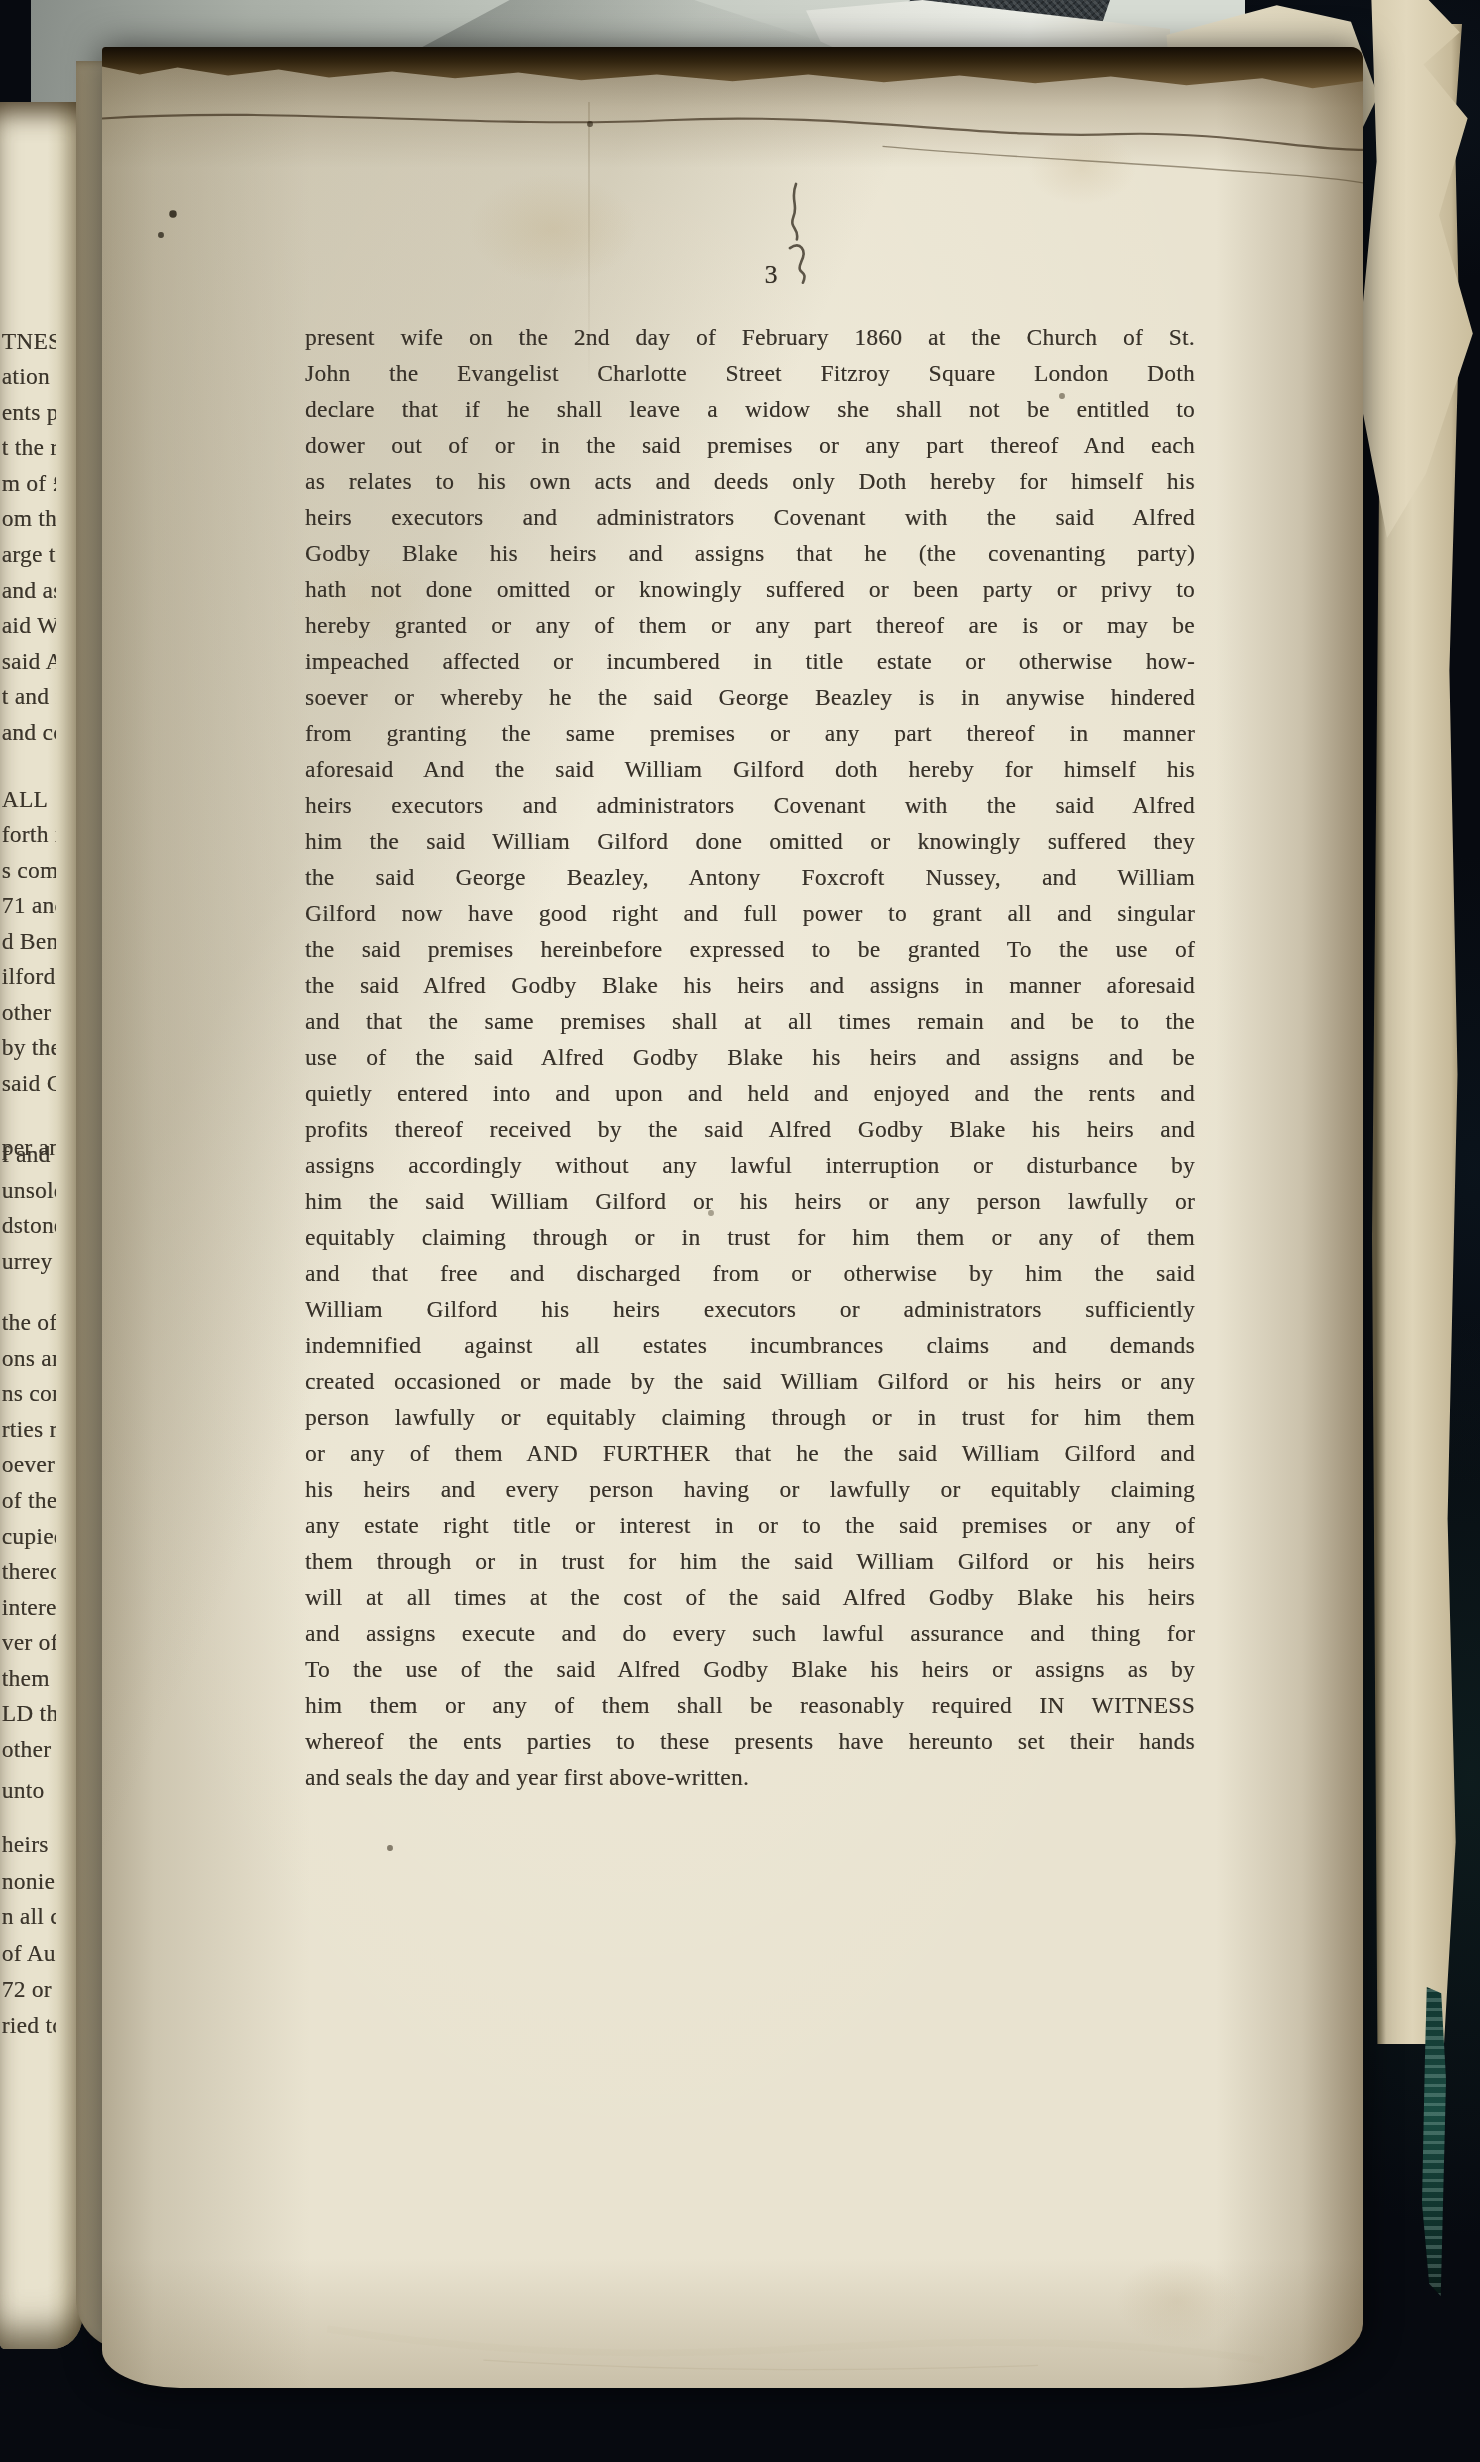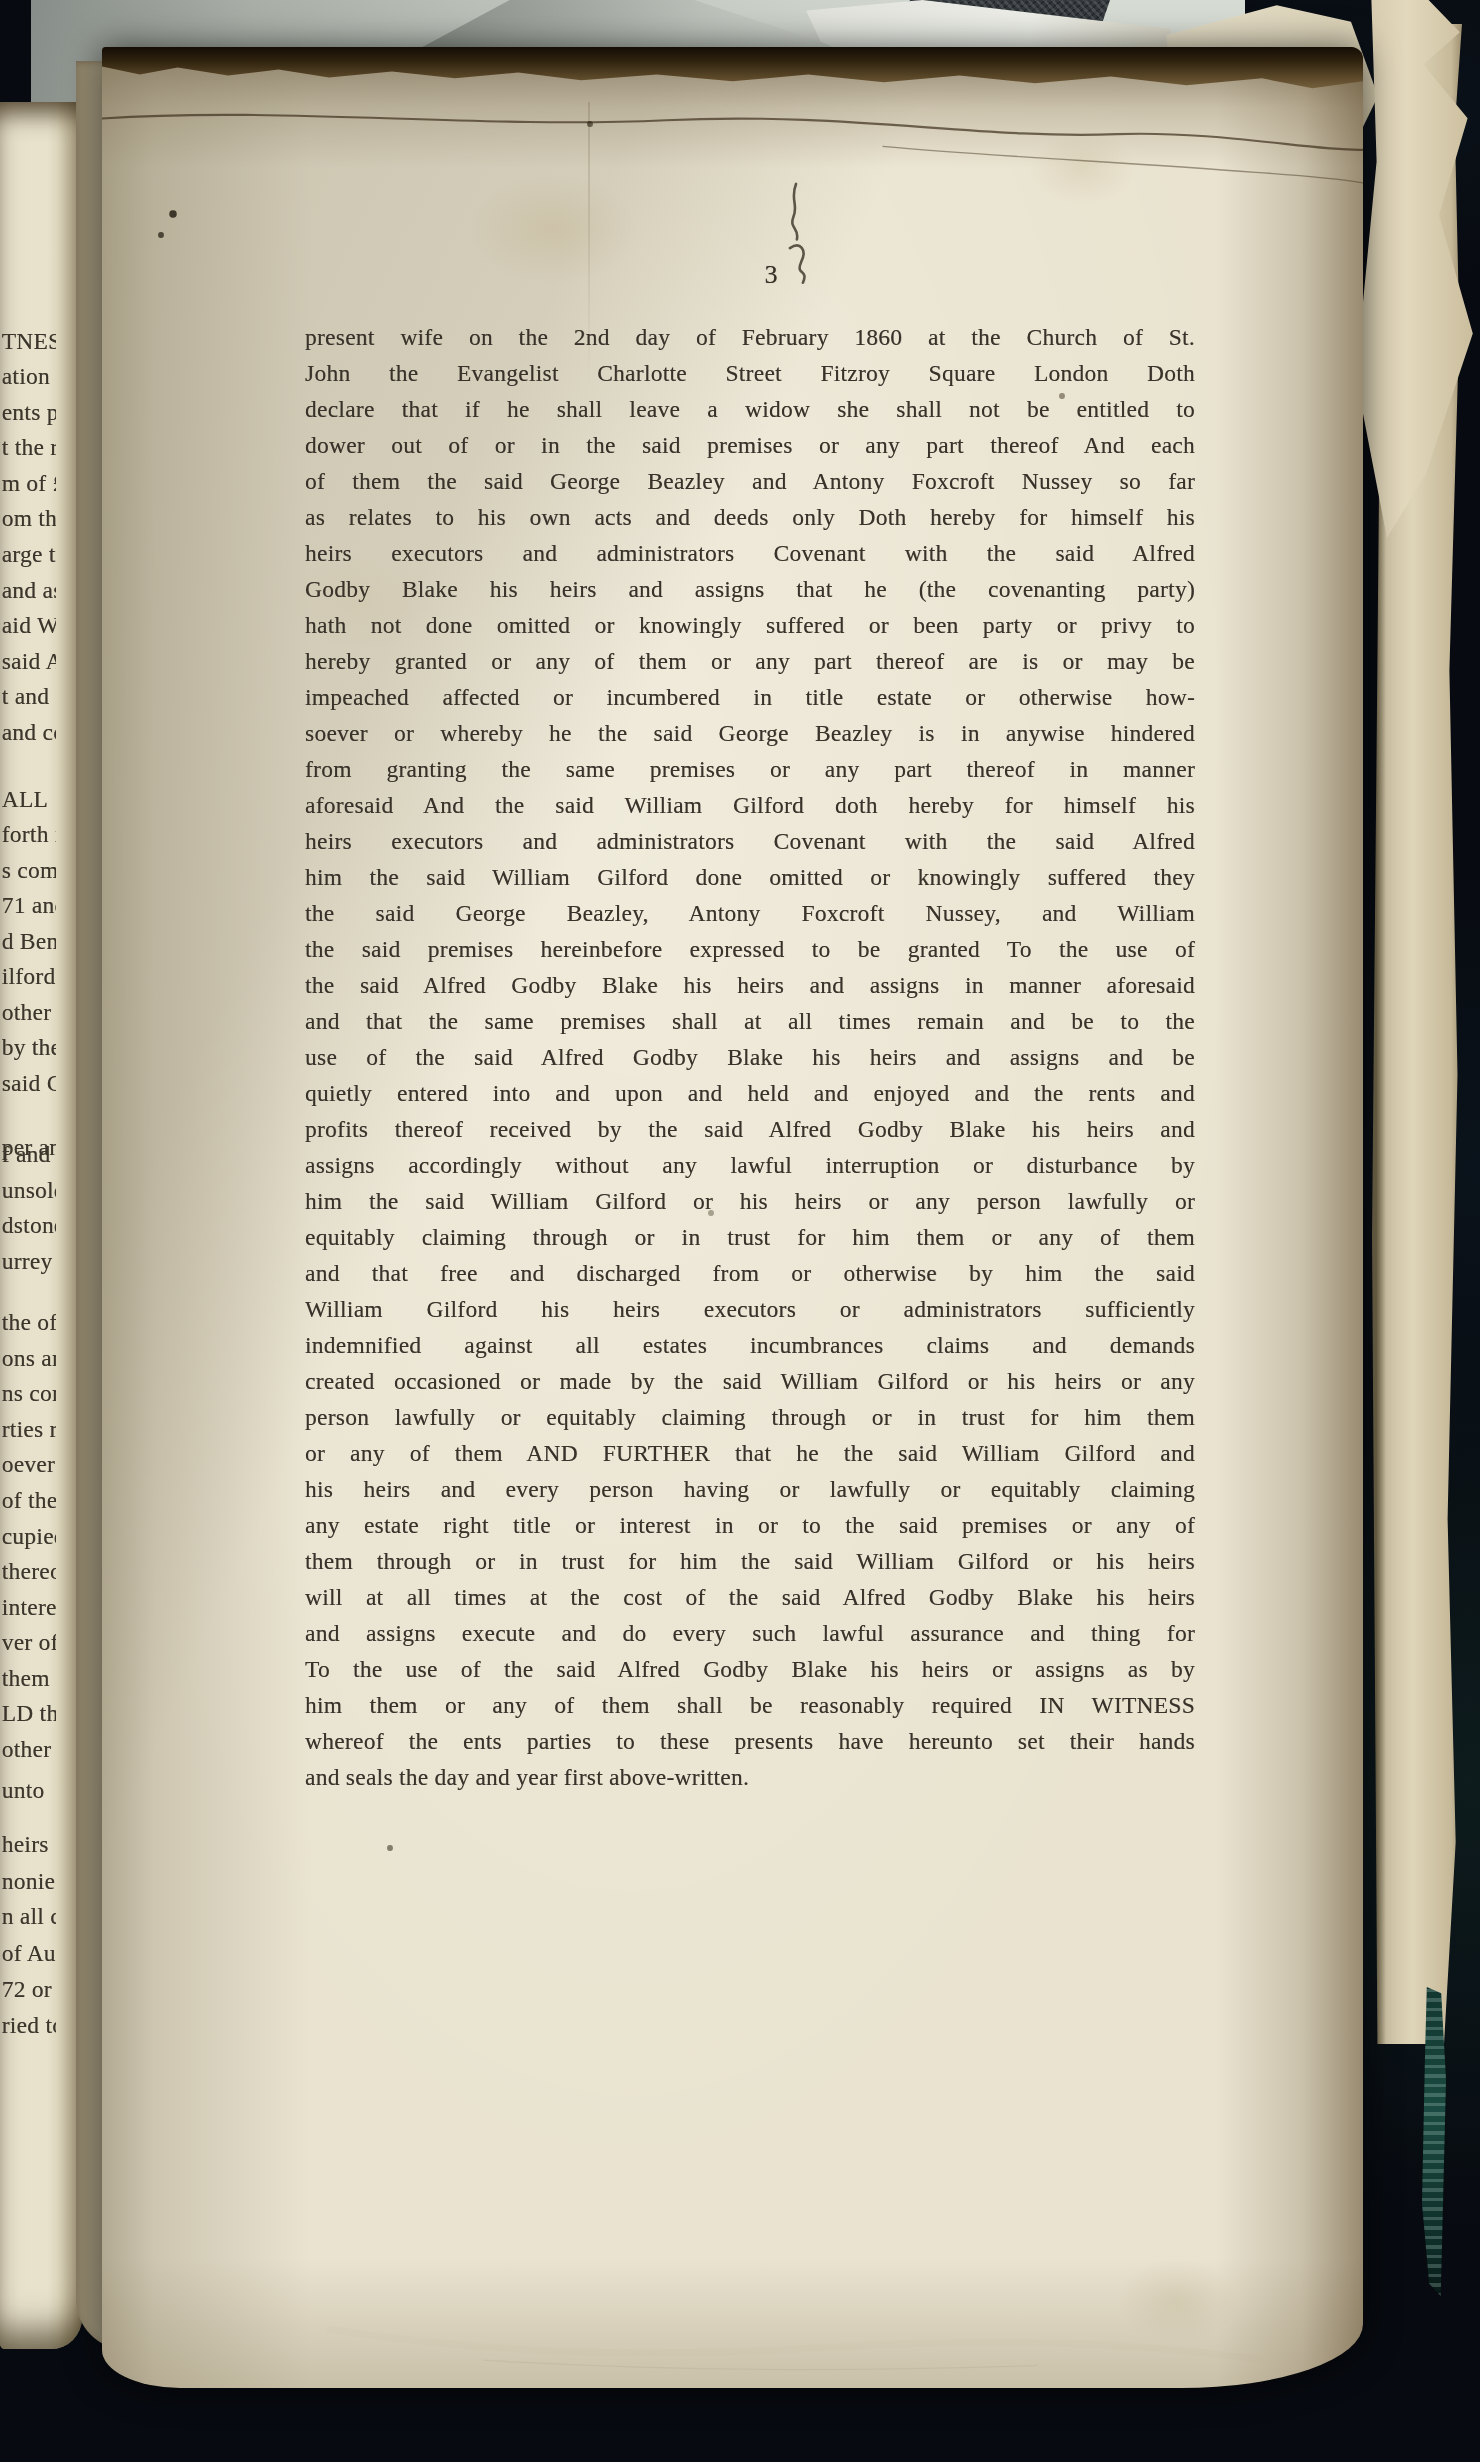--- a/index.html
+++ b/index.html
@@ -262,21 +262,20 @@
     <div class="text-block">
 
         <div class="line">present wife on the 2nd day of February 1860 at the Church of St.</div>
 
         <div class="line">John the Evangelist Charlotte Street Fitzroy Square London  Doth</div>
 
         <div class="line">declare that if he shall leave a widow she shall not be entitled to</div>
 
         <div class="line">dower out of or in the said premises or any part thereof  And each</div>
 
-        <div class="line">of them the said George Beazley and Antony Foxcroft Nussey so far</div>
 
         <div class="line">as relates to his own acts and deeds only  Doth hereby for himself his</div>
 
         <div class="line">heirs executors and administrators  Covenant with the said Alfred</div>
 
         <div class="line">Godby Blake his heirs and assigns that he (the covenanting party)</div>
 
         <div class="line">hath not done omitted or knowingly suffered or been party or privy to</div>
 
 
@@ -290,20 +289,21 @@
 
         <div class="line">aforesaid  And the said William Gilford doth hereby for himself his</div>
 
         <div class="line">heirs executors and administrators  Covenant with the said Alfred</div>
 
 
         <div class="line">him the said William Gilford done omitted or knowingly suffered they</div>
 
         <div class="line">the said George Beazley, Antony Foxcroft Nussey, and William</div>
 
+        <div class="line">Gilford now have good right and full power to grant all and singular</div>
 
         <div class="line">the said premises hereinbefore expressed to be granted  To the use of</div>
 
         <div class="line">the said Alfred Godby Blake his heirs and assigns in manner aforesaid</div>
 
         <div class="line">and that the same premises shall at all times remain and be to the</div>
 
         <div class="line">use of the said Alfred Godby Blake his heirs and assigns and be</div>
 
         <div class="line">quietly entered into and upon and held and enjoyed and the rents and</div>

